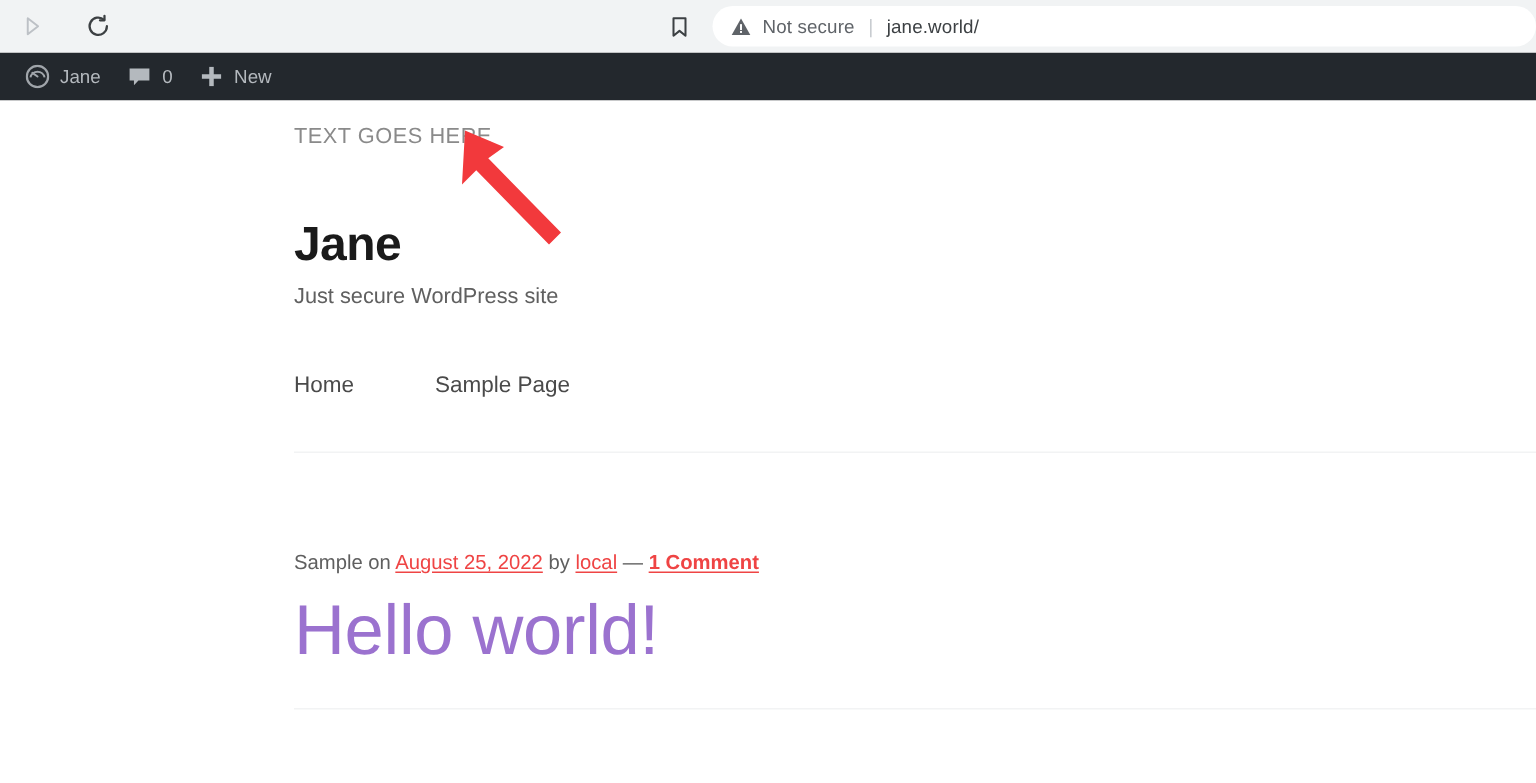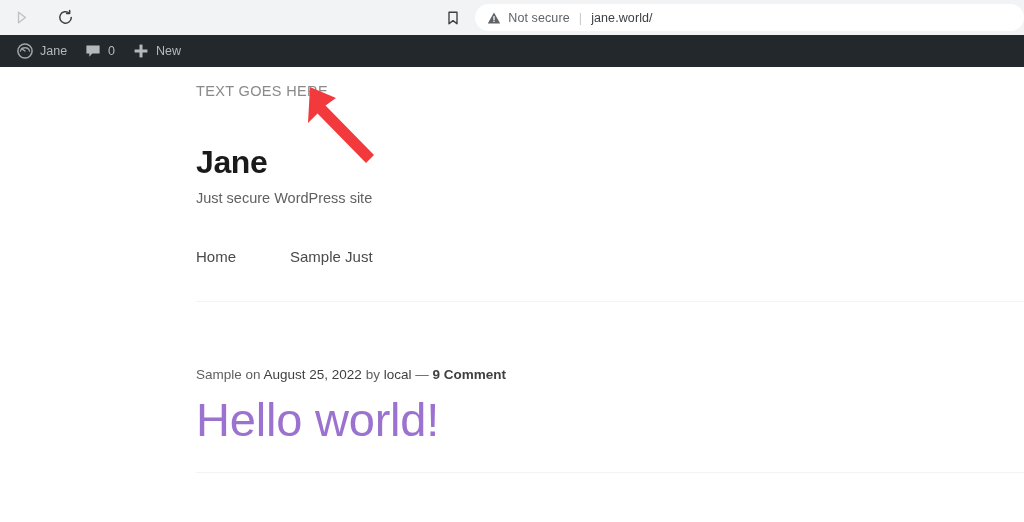--- a/index.html
+++ b/index.html
@@ -164,21 +164,22 @@
   .entry-area {
     padding-top: 66px;
   }
   .entry-meta {
     font-size: 13.5px;
     color: #5f5f5f;
     line-height: 1;
     white-space: nowrap;
   }
   .entry-meta .meta-link {
-    color: #404040;
+    color: #ef4444;
+    text-decoration: underline;
     text-underline-offset: 2px;
   }
   .entry-meta .meta-link.bold { font-weight: bold; }
   .entry-title {
     margin-top: 13px;
     font-size: 47px;
     color: #9b72cf;
     line-height: 1.05;
     letter-spacing: -0.2px;
   }
@@ -279,27 +280,27 @@
   <div class="site">
     <div class="site-inner">
 
       <div class="text-goes-here">TEXT GOES HERE</div>
 
       <div class="site-title">Jane</div>
       <div class="site-desc">Just secure WordPress site</div>
 
       <div class="site-nav">
         <span class="nav-link">Home</span>
-        <span class="nav-link">Sample Just</span>
+        <span class="nav-link">Sample Page</span>
       </div>
 
       <div class="header-rule"></div>
 
       <div class="entry-area">
-        <div class="entry-meta"><span>Sample on </span><span class="meta-link">August 25, 2022</span><span> by </span><span class="meta-link">local</span><span> — </span><span class="meta-link bold">9 Comment</span></div>
+        <div class="entry-meta"><span>Sample on </span><span class="meta-link">August 25, 2022</span><span> by </span><span class="meta-link">local</span><span> — </span><span class="meta-link bold">1 Comment</span></div>
 
         <div class="entry-title">Hello world!</div>
 
         <div class="entry-rule"></div>
       </div>
 
     </div>
   </div>
 
   <svg class="annot-arrow" viewBox="0 0 96 86">

